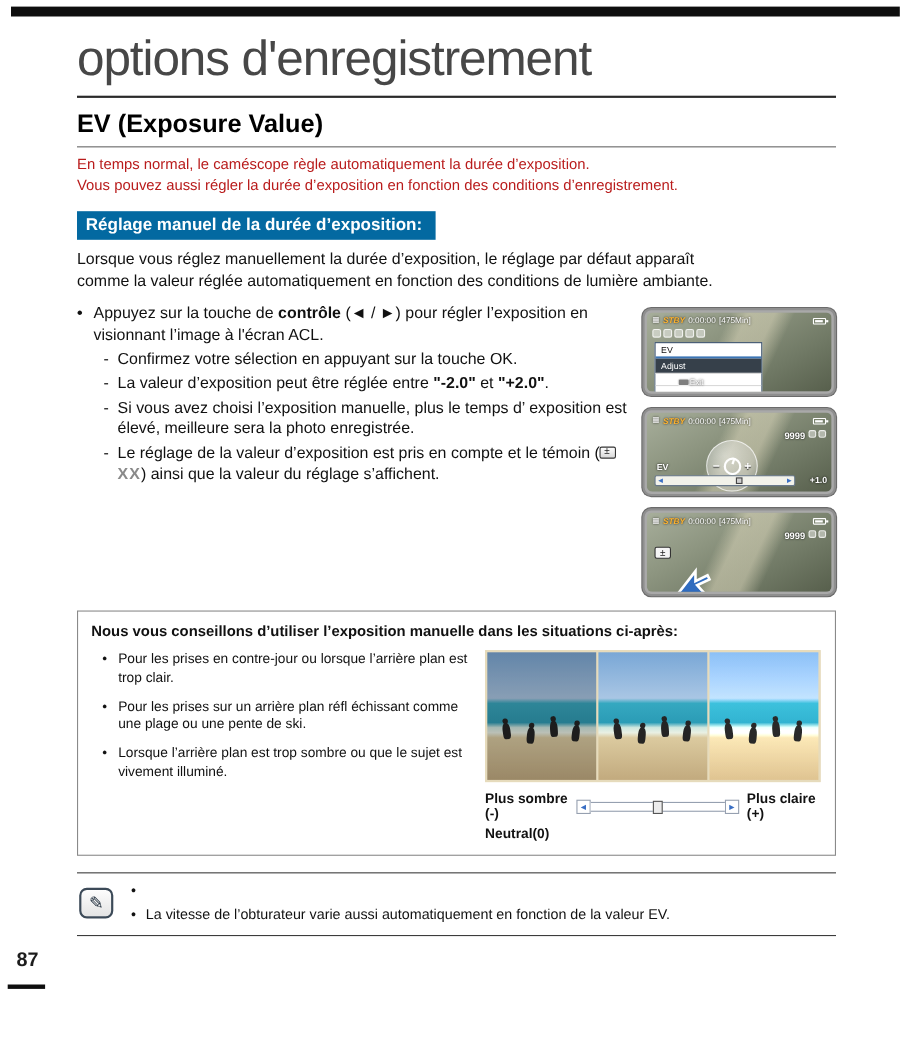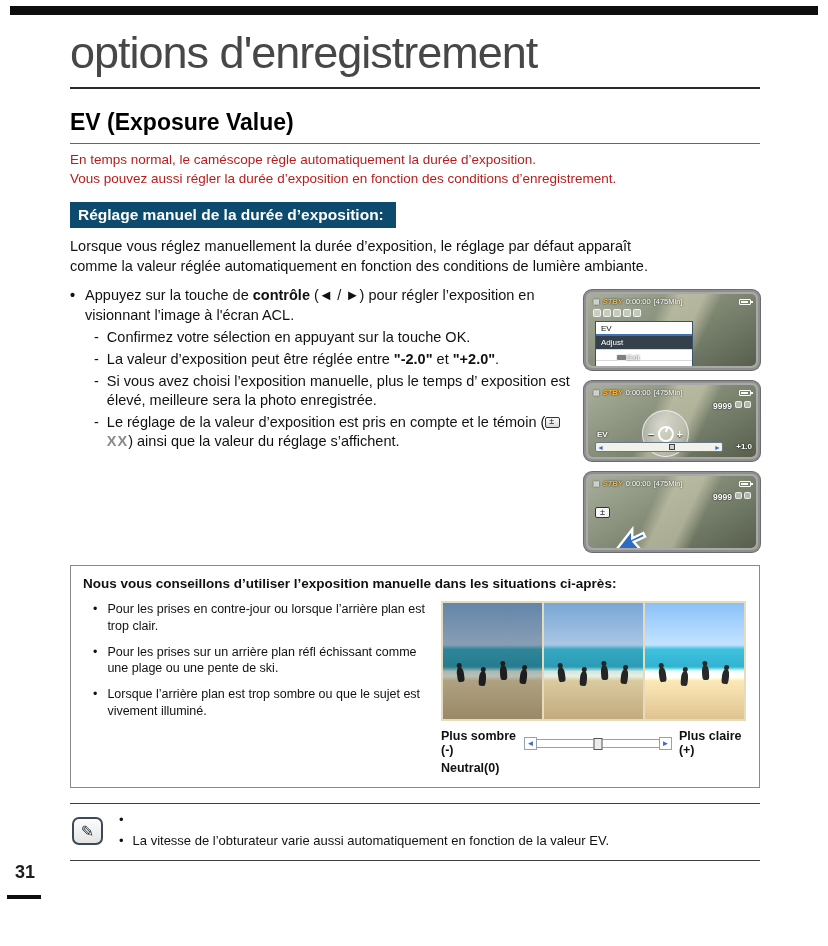--- a/index.html
+++ b/index.html
@@ -9,28 +9,28 @@
   .top-strip { margin: 6px 10px 0; height: 9px; background: #0e0e0e; }
 
   .content { margin: 0 68px 0 70px; }
 
   .doc-title {
     margin-top: 12px; font-size: 45px; font-weight: 300; letter-spacing: -1px;
     color: #474747; padding-bottom: 8px; border-bottom: 2px solid #2a2a2a;
   }
 
   .section-heading {
-    margin-top: 20px; font-size: 23px; font-weight: bold; color: #000;
+    margin-top: 10px; font-size: 23px; font-weight: bold; color: #000;
     padding-bottom: 7px; border-bottom: 1px solid #666;
   }
 
   .intro { margin-top: 7px; font-size: 13.5px; line-height: 1.38; color: #b91c1c; }
 
   .subheading {
-    display: inline-block; margin-top: 14px; background: #0c4a6e; color: #fff;
+    display: inline-block; margin-top: 14px; background: #0369a1; color: #fff;
     font-weight: bold; font-size: 15.5px; padding: 4px 12px 4px 8px;
   }
 
   .para { margin-top: 9px; font-size: 14.5px; line-height: 1.35; }
 
   .main-row { display: flex; gap: 14px; margin-top: 10px; }
   .instructions { flex: 1; font-size: 14.5px; line-height: 1.32; }
 
   .li-main { display: flex; gap: 10px; }
   .li-main .marker { font-weight: bold; }
@@ -351,14 +351,14 @@
       </div>
       <div class="note-li">
         <span class="marker">•</span>
         <span>La vitesse de l’obturateur varie aussi automatiquement en fonction de la valeur EV.</span>
       </div>
     </div>
   </div>
 
 </div>
 
-<div class="pagenum">31</div>
+<div class="pagenum">87</div>
 <div class="pagenum-line"></div>
 
 </body></html>

